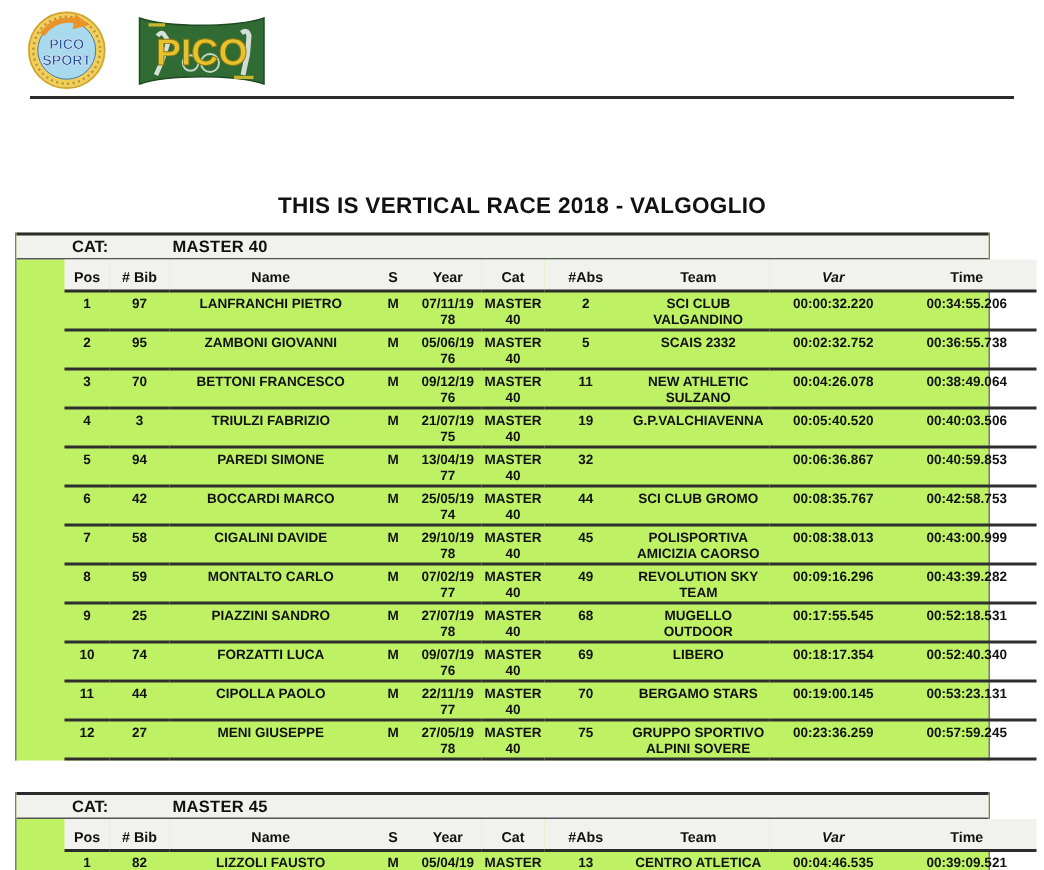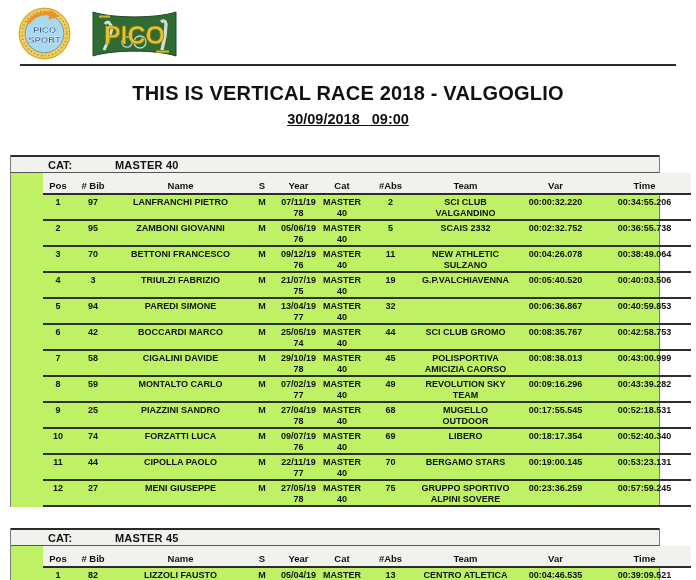--- a/index.html
+++ b/index.html
@@ -6,21 +6,21 @@
   body{width:696px;height:580px;overflow:hidden;font-family:"Liberation Sans",sans-serif;color:#111;}
   .page{position:relative;width:696px;height:580px;background:#fff;}
 
   
   .badge-logo{position:absolute;left:18px;top:7px;width:53px;height:53px;}
   .green-logo{position:absolute;left:92px;top:9px;width:85px;height:50px;}
   .rule{position:absolute;top:64px;left:20px;width:656px;border-top:2px solid var(--heavy-line,#2b2b2b);}
 
   
   .titleblock{position:absolute;top:84px;left:0;width:696px;text-align:center;}
-  .title{font-size:20px;font-weight:bold;letter-spacing:.2px;line-height:19px;}
+  .title{font-size:15px;font-weight:bold;letter-spacing:.2px;line-height:19px;margin-top:44px;}
   .datetime{margin-top:7px;font-size:14.5px;font-weight:bold;white-space:pre;line-height:18px;text-decoration:underline;}
 
   
   .cat-section{position:absolute;left:10px;width:648px;border-left:1px solid #7a7a7a;border-right:1px solid #7a7a7a;background:#bef264;}
   .sec-0{top:155px;}
   .sec-1{top:528px;}
 
   .cat-band{display:flex;align-items:center;background:var(--band-bg,#f1f1ee);
     border-top:2px solid var(--heavy-line,#2b2b2b);border-bottom:1px solid #555;
     height:15px;font-size:11px;font-weight:bold;}
@@ -29,21 +29,21 @@
 
   table{width:648px;border-collapse:collapse;table-layout:fixed;margin-left:32px;}
   thead th{background:var(--band-bg,#f1f1ee);font-size:9.5px;font-weight:bold;text-align:center;
     height:21px;box-sizing:border-box;padding:5px 0 0;border-bottom:2px solid var(--heavy-line,#2b2b2b);}
   tbody td{font-size:9px;font-weight:bold;text-align:center;vertical-align:top;
     height:24px;box-sizing:border-box;padding:2px 1px 1px;line-height:10.5px;
     white-space:pre-line;border-bottom:2px solid #2e2e2e;}
   
   th:nth-child(1){width:30px;} th:nth-child(2){width:40px;} th:nth-child(3){width:135px;}
   th:nth-child(4){width:28px;} th:nth-child(5){width:45px;} th:nth-child(6){width:42px;}
-  th:nth-child(7){width:55px;} th:nth-child(8){width:95px;} th:nth-child(9){width:85px;}
+  th:nth-child(7){width:55px;} th:nth-child(8){width:95px;} th:nth-child(9){width:85px;font-style:italic;}
   th:nth-child(10){width:93px;}
 </style>
 </head>
 <body>
 
 <div class="page">
 
   <div class="badge-logo">
     <svg viewBox="0 0 53 53" width="53" height="53">
       <circle cx="26.5" cy="26.5" r="26" style="fill:var(--badge-ring,#f2cf5a)"></circle>
@@ -212,21 +212,21 @@
             <td>REVOLUTION SKY
 TEAM</td>
             <td>00:09:16.296</td>
             <td>00:43:39.282</td>
           </tr>
           <tr>
             <td>9</td>
             <td>25</td>
             <td>PIAZZINI SANDRO</td>
             <td>M</td>
-            <td>27/04/19
+            <td>27/07/19
 78</td>
             <td>MASTER
 40</td>
             <td>68</td>
             <td>MUGELLO OUTDOOR</td>
             <td>00:17:55.545</td>
             <td>00:52:18.531</td>
           </tr>
           <tr>
             <td>10</td>

